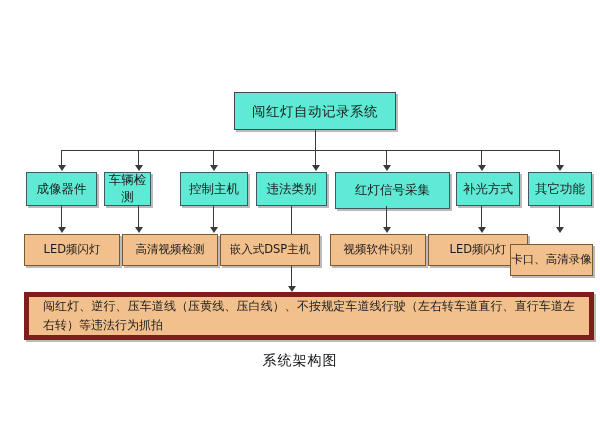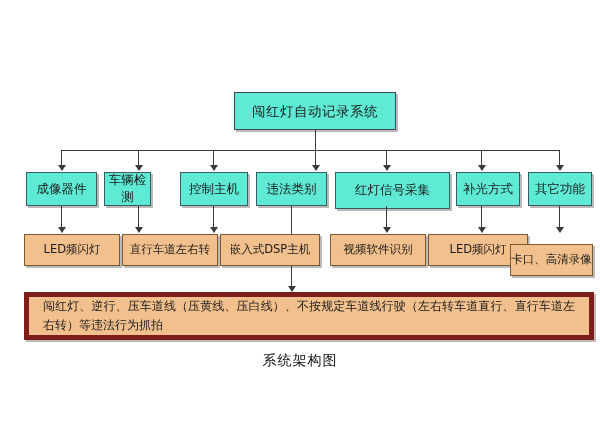--- a/index.html
+++ b/index.html
@@ -153,21 +153,21 @@
   <div class="arrow" style="left:477.5px;top:227px;"></div>
 
   <div class="line-v" style="left:559px;top:206px;height:22px;"></div>
   <div class="arrow" style="left:555.5px;top:227px;"></div>
 
   <div class="box l3-box" style="left:24px;top:234px;width:96px;height:32px;">
     <span>LED频闪灯</span>
   </div>
 
   <div class="box l3-box" style="left:122px;top:234px;width:96px;height:32px;">
-    <span>直行车道左右转</span>
+    <span>高清视频检测</span>
   </div>
 
   <div class="box l3-box" style="left:220px;top:234px;width:100px;height:32px;">
     <span>嵌入式DSP主机</span>
   </div>
 
   <div class="box l3-box" style="left:330px;top:234px;width:96px;height:32px;">
     <span>视频软件识别</span>
   </div>
 

